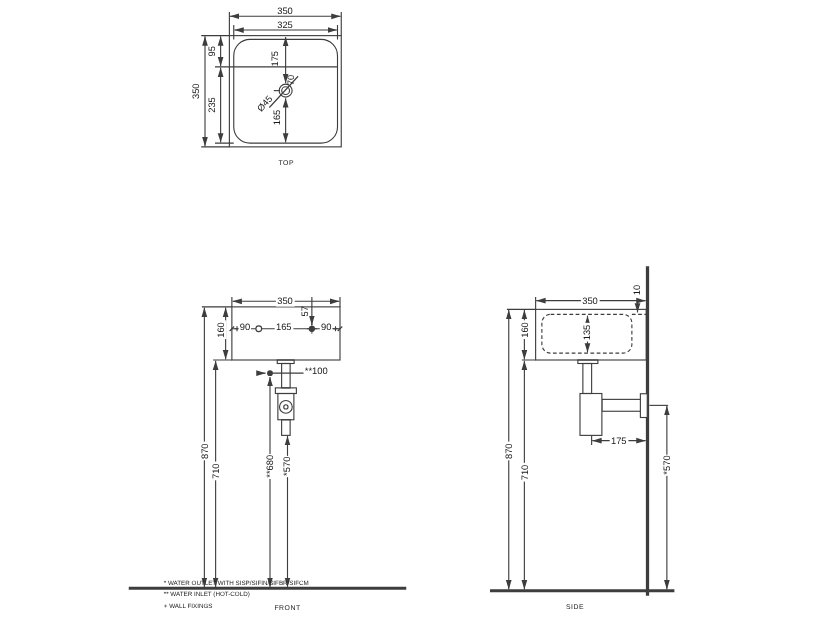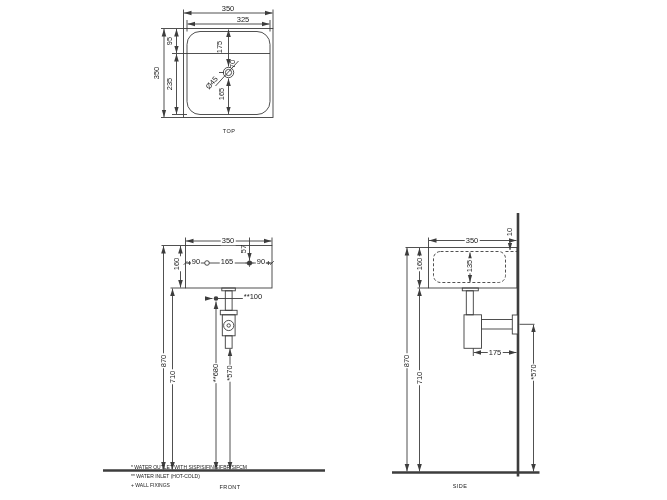--- a/index.html
+++ b/index.html
@@ -103,21 +103,21 @@
       <path d="M473.3,348.3 V356"></path>
       <path d="M473.8,352.5 H516.5" marker-start="url(#arr)" marker-end="url(#arr)"></path>
       <path d="M519.5,324.3 H534.5"></path>
       <path d="M533.5,324.8 V471.5" marker-start="url(#arr)" marker-end="url(#arr)"></path>
       <path d="M392,472.5 H539.5" stroke-width="2.4"></path>
     </g>
   </g>
 </svg>
 
 <span class="dim" style="left:228px;top:9px">350</span>
-<span class="dim" style="left:243px;top:20px">325</span>
+<span class="dim" style="left:228px;top:20px">325</span>
 <span class="dim v" style="left:170px;top:41px">95</span>
 <span class="dim v" style="left:157px;top:73px">350</span>
 <span class="dim v" style="left:170px;top:84px">235</span>
 <span class="dim v" style="left:220px;top:47px">175</span>
 <span class="dim v" style="left:233px;top:64px">70</span>
 <span class="dim d45" style="left:212px;top:83px">Ø45</span>
 <span class="dim v" style="left:222px;top:94px">165</span>
 <span class="viewlabel" style="left:229px;top:132px">TOP</span>
 
 <span class="dim bg" style="left:228px;top:241px">350</span>

